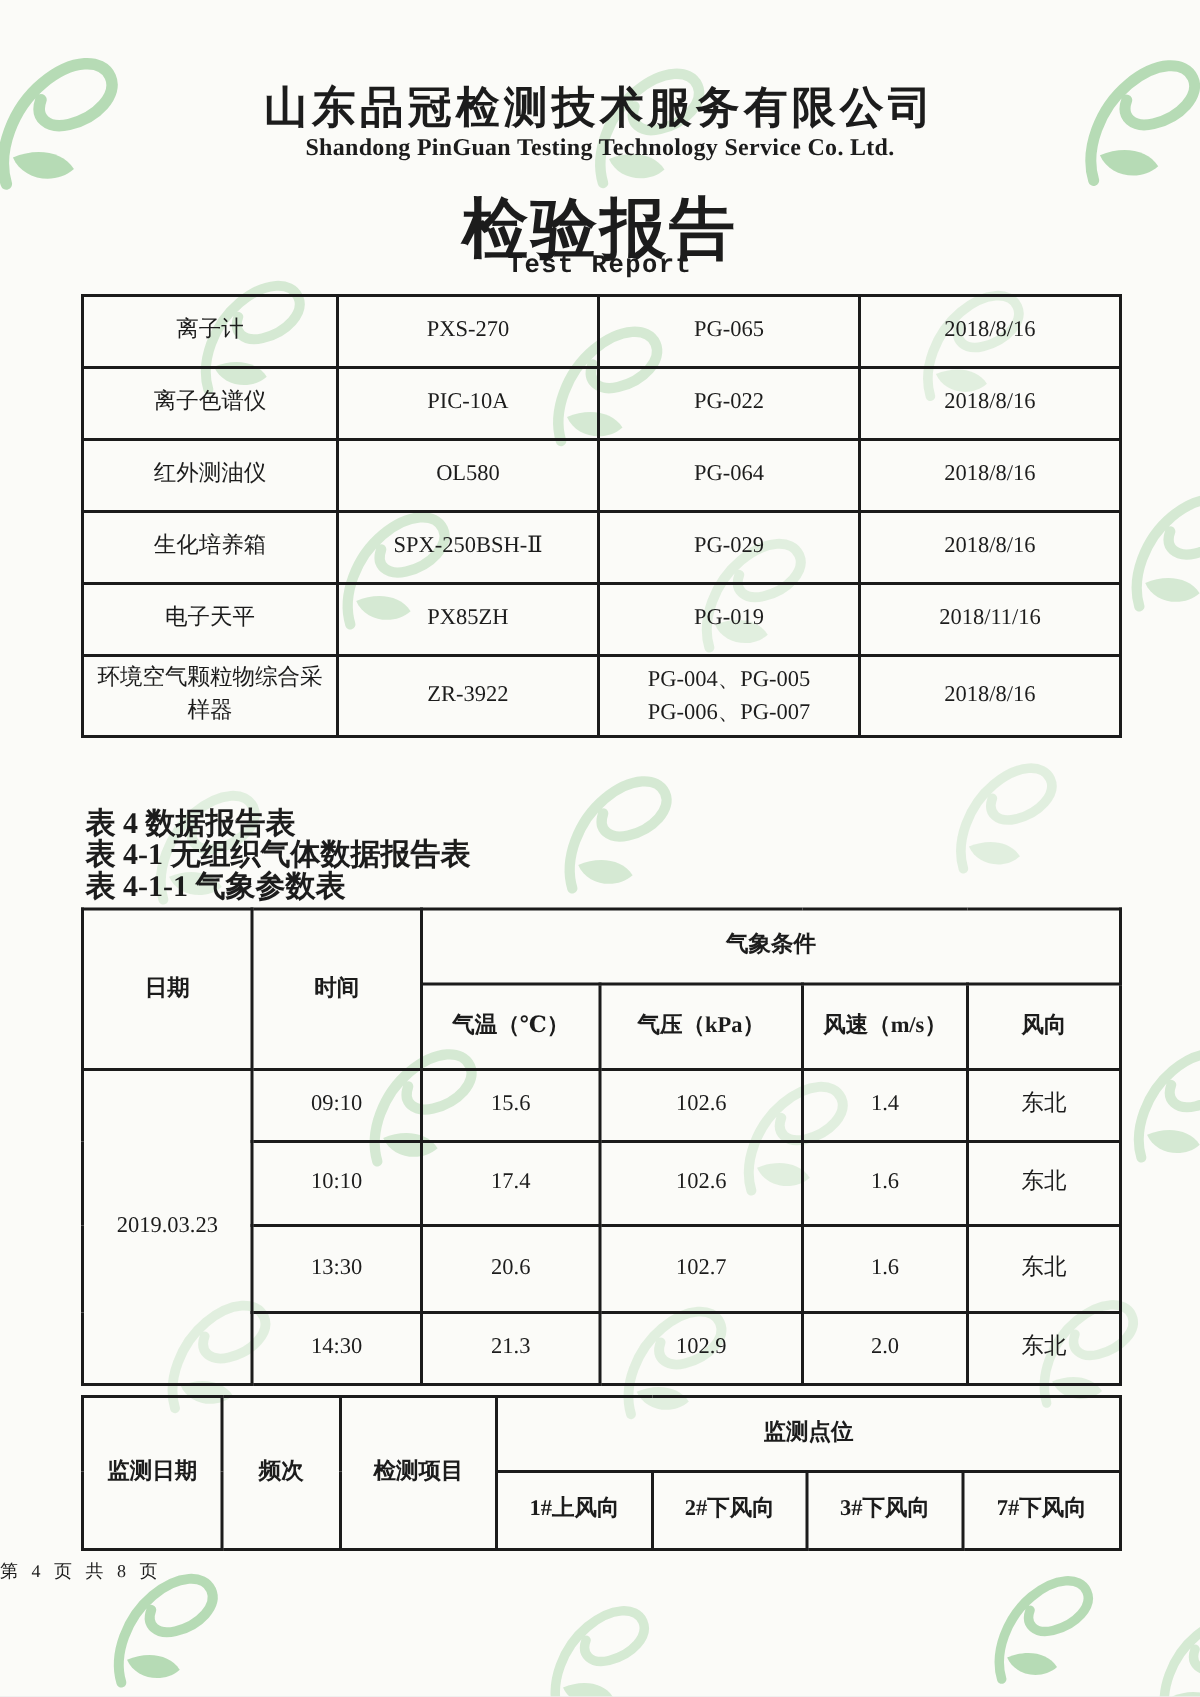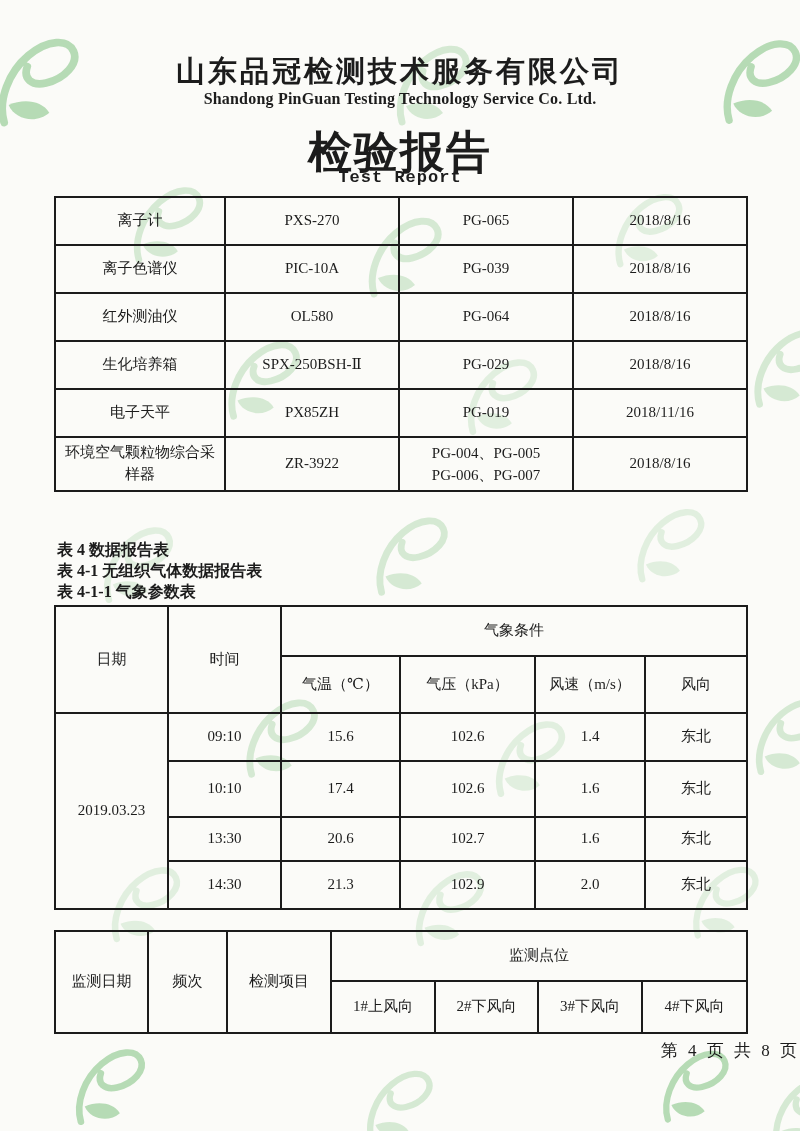--- a/index.html
+++ b/index.html
@@ -28,35 +28,35 @@
     font-size:44px;font-weight:bold;letter-spacing:2px;}
   .title-en{position:absolute;left:0;top:168px;width:100%;
     font-family:"Liberation Mono","DejaVu Sans Mono",monospace;
     font-size:17px;font-weight:bold;letter-spacing:1px;}
   
   table{border-collapse:collapse;table-layout:fixed;position:absolute;
     background:transparent;}
   td,th{border:2px solid #1b1b1b;text-align:center;vertical-align:middle;
     font-size:15px;font-weight:normal;padding:2px 4px;line-height:1.45;
     overflow:hidden;}
-  th{font-weight:normal;}
+  th{font-weight:bold;}
   .equip-table{left:54px;top:196px;width:692px;}
   .equip-table tr{height:48px;}
   .equip-table tr.tall{height:54px;}
   .weather-table{left:54px;top:605px;width:692px;}
   .gas-table{left:54px;top:930px;width:692px;}
   .code2line div{line-height:1.5;}
   
   .captions{position:absolute;left:57px;top:539px;
-    font-size:16px;font-weight:bold;line-height:21px;}
+    font-size:20px;font-weight:bold;line-height:21px;}
   .caption-412{position:absolute;left:57px;top:905px;
     font-size:16px;font-weight:bold;}
   
-  .footer{position:absolute;left:0;top:1039px;width:100%;text-align:right;
-    font-size:17px;letter-spacing:3px;}
+  .footer{position:absolute;left:0;top:1039px;width:100%;text-align:left;
+    font-size:12px;letter-spacing:3px;}
 </style>
 </head>
 <body>
 
 <div class="page" style="--wm-green: #7fc27f;">
 
   <svg width="0" height="0" style="position:absolute">
     <symbol id="wm-logo" viewBox="0 0 100 100">
       <path d="M22 86 C16 66 26 40 44 25 C62 10 80 10 85 21 C90 32 77 46 60 50 C47 53 39 46 43 35" fill="none" stroke="currentColor" stroke-width="7" stroke-linecap="round"></path>
       <path d="M26 70 C40 64 56 66 63 77 C52 87 32 84 26 70 Z" fill="currentColor"></path>
@@ -191,21 +191,21 @@
     <tbody>
         <tr>
       <td>离子计</td>
       <td>PXS-270</td>
       <td>PG-065</td>
       <td>2018/8/16</td>
     </tr>
     <tr>
       <td>离子色谱仪</td>
       <td>PIC-10A</td>
-      <td>PG-039</td>
+      <td>PG-022</td>
       <td>2018/8/16</td>
     </tr>
     <tr>
       <td>红外测油仪</td>
       <td>OL580</td>
       <td>PG-064</td>
       <td>2018/8/16</td>
     </tr>
     <tr>
       <td>生化培养箱</td>
@@ -266,21 +266,21 @@
       <td>1.4</td>
       <td>东北</td>
     </tr>
     <tr style="height:56px">
       <td>10:10</td>
       <td>17.4</td>
       <td>102.6</td>
       <td>1.6</td>
       <td>东北</td>
     </tr>
-    <tr style="height:44px">
+    <tr style="height:58px">
       <td>13:30</td>
       <td>20.6</td>
       <td>102.7</td>
       <td>1.6</td>
       <td>东北</td>
     </tr>
     <tr style="height:48px">
       <td>14:30</td>
       <td>21.3</td>
       <td>102.9</td>
@@ -305,20 +305,20 @@
         <tr style="height:50px">
       <th rowspan="2">监测日期</th>
       <th rowspan="2">频次</th>
       <th rowspan="2">检测项目</th>
       <th colspan="4">监测点位</th>
     </tr>
     <tr style="height:52px">
       <th>1#上风向</th>
       <th>2#下风向</th>
       <th>3#下风向</th>
-      <th>4#下风向</th>
+      <th>7#下风向</th>
     </tr>
   </tbody>
     </table>
 
   <div class="footer">第 4 页 共 8 页</div>
 
 </div>
 
 </body></html>

